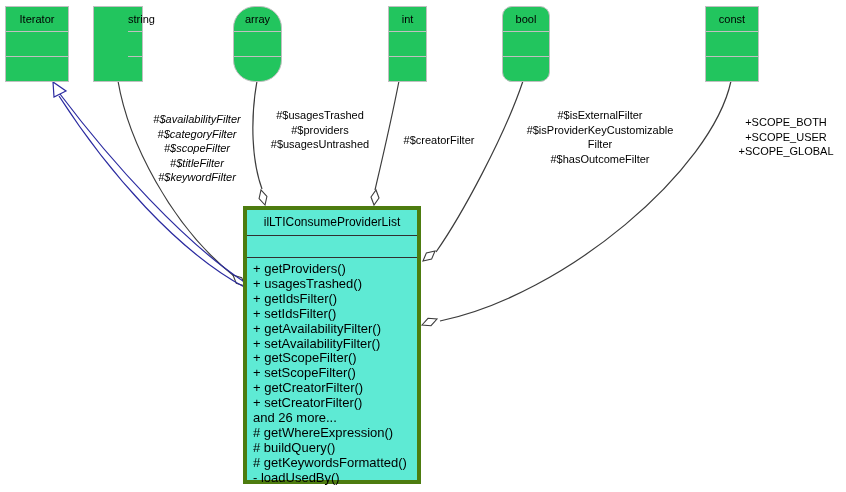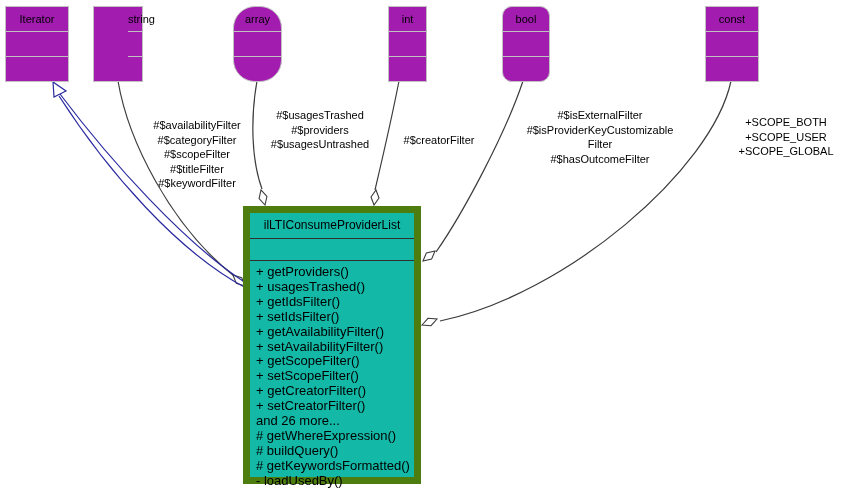--- a/index.html
+++ b/index.html
@@ -7,40 +7,40 @@
     position:relative;
     width:846px;height:492px;
     background:#ffffff;
     font-family:"Liberation Sans", sans-serif;
     overflow:hidden;
   }
   svg.edges{position:absolute;left:0;top:0;z-index:1;}
   
   .node-small{
     position:absolute;z-index:2;
-    background:#a21caf;
+    background:#22c55e;
     border:1px solid #c0c0c0;
     box-sizing:border-box;
   }
   .node-small .n-title{
     height:24px;line-height:24px;
     border-bottom:1px solid #c0c0c0;
     text-align:center;
     font-size:11px;color:#000;
   }
   .node-small .n-comp{
     height:24px;
     border-bottom:1px solid #c0c0c0;
   }
   .node-small .n-comp:last-child{border-bottom:none;}
   
   .node-main{
     position:absolute;z-index:2;
-    background:#14b8a6;
-    border:7px solid #4d7c0f;
+    background:#5eead4;
+    border:4px solid #4d7c0f;
     box-sizing:border-box;
   }
   .node-main .c-title{
     height:25px;line-height:25px;
     border-bottom:1px solid #303030;
     text-align:center;
     font-size:12px;color:#000;
   }
   .node-main .c-attrs{
     height:21px;
@@ -136,21 +136,21 @@
       <div class="m">+ getCreatorFilter()</div>
       <div class="m">+ setCreatorFilter()</div>
       <div class="m">and 26 more...</div>
       <div class="m"># getWhereExpression()</div>
       <div class="m"># buildQuery()</div>
       <div class="m"># getKeywordsFormatted()</div>
       <div class="m">- loadUsedBy()</div>
     </div>
   </div>
 
-  <div class="edge-label" style="left:136px;top:118px;width:122px;">
+  <div class="edge-label" style="left:136px;top:112px;width:122px;font-style:italic;">
     <div>#$availabilityFilter</div>
     <div>#$categoryFilter</div>
     <div>#$scopeFilter</div>
     <div>#$titleFilter</div>
     <div>#$keywordFilter</div>
   </div>
 
   <div class="edge-label" style="left:256px;top:108px;width:128px;">
     <div>#$usagesTrashed</div>
     <div>#$providers</div>

